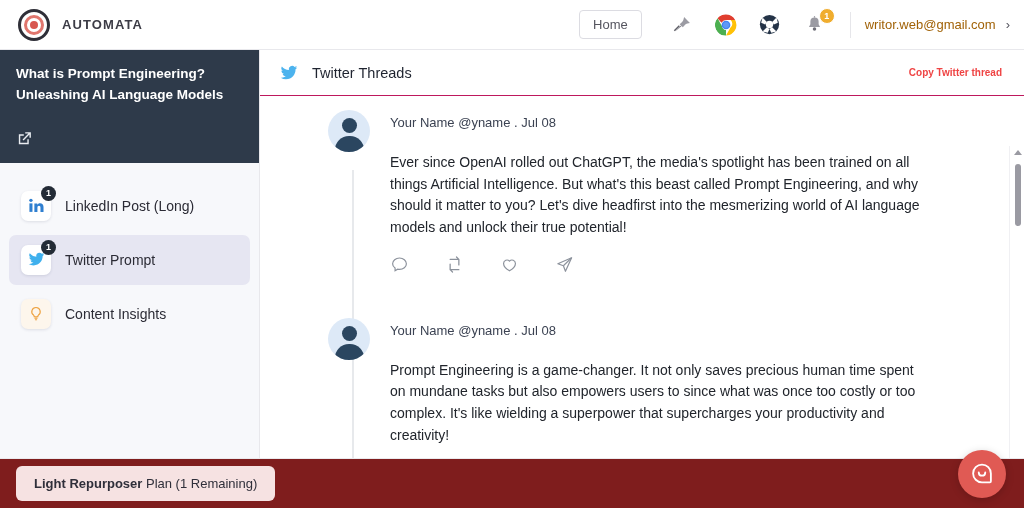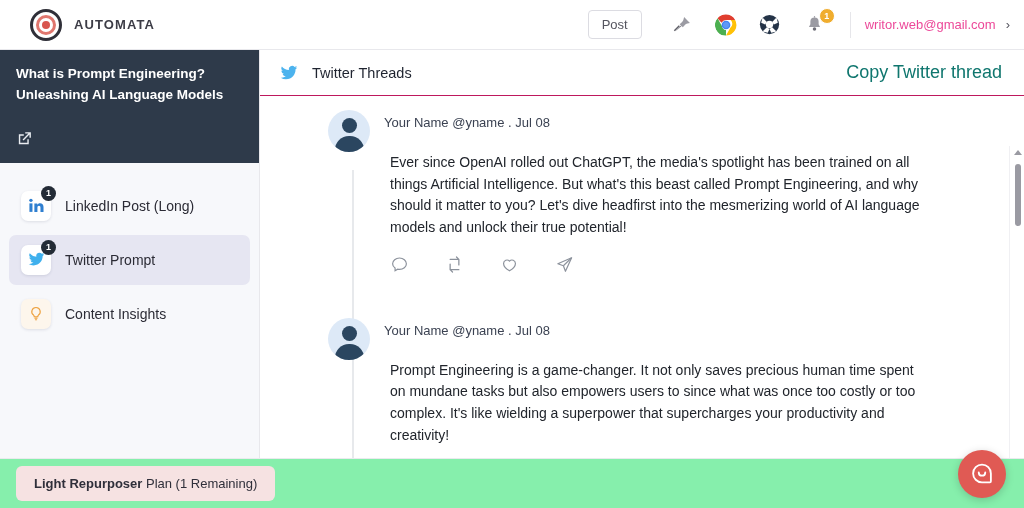--- a/index.html
+++ b/index.html
@@ -11,21 +11,21 @@
   }
   #app { position: relative; width: 1024px; height: 508px; background: #fff; }
 
   
   .topbar {
     position: absolute; top: 0; left: 0; width: 1024px; height: 50px;
     background: #ffffff;
     border-bottom: 1px solid #e8e8ec;
     display: flex; align-items: center;
   }
-  .brand { display: flex; align-items: center; gap: 12px; padding-left: 18px; margin-left: 12px; }
+  .brand { display: flex; align-items: center; gap: 12px; padding-left: 18px; }
   .logo-target { width: 32px; height: 32px; position: relative; }
   .logo-target .r1 {
     position:absolute; inset:0; border-radius:50%;
     border: 3px solid #2f2f38;
   }
   .logo-target .r2 {
     position:absolute; left:6px; top:6px; width:20px; height:20px; border-radius:50%;
     border: 3px solid #e0766e;
   }
   .logo-target .r3 {
@@ -53,21 +53,21 @@
   .bell-wrap { position: relative; margin-left: 6px; margin-right: 2px;}
   .bell-badge {
     position: absolute; top: 0px; right: -3px;
     min-width: 16px; height: 16px; border-radius: 50%;
     background: #f0ad2e; color: #fff; font-size: 9px; font-weight: bold;
     display: flex; align-items: center; justify-content: center;
     border: 1.5px solid #fff;
   }
   .divider-v { width: 1px; height: 26px; background: #e6e6ea; margin: 0 14px 0 16px; }
   .email-wrap { display: flex; align-items: center; gap: 10px; cursor: pointer; }
-  .email-txt { font-size: 13px; color: #ec4899; }
+  .email-txt { font-size: 13px; color: #a16207; }
   .chev { font-size: 13px; color: #55555f; }
 
   
   .sidebar {
     position: absolute; top: 50px; left: 0; width: 260px; height: 408px;
     background: #f7f8fb;
     border-right: 1px solid #e8e8ec;
   }
   .doc-header {
     background: #2e3a4a; color: #ffffff;
@@ -99,21 +99,21 @@
     position: absolute; top: -5px; right: -5px;
     width: 15px; height: 15px; border-radius: 50%;
     background: #232b36; color: #fff; font-size: 9px; font-weight: bold;
     display: flex; align-items: center; justify-content: center;
   }
   .nav-label { font-size: 14px; color: #2b2b35; }
 
   
   .plan-bar {
     position: absolute; left: 0; top: 458px; width: 1024px; height: 50px;
-    background: #86efac; border-top: 1px solid #eaeaee;
+    background: #7f1d1d; border-top: 1px solid #eaeaee;
     display: flex; align-items: center;
   }
   .plan-pill {
     margin-left: 16px;
     background: #f6e2e2; border-radius: 6px;
     padding: 10px 18px; font-size: 13px; color: #2f2f3a;
     cursor: pointer;
   }
   .plan-pill b { font-weight: bold; }
 
@@ -122,33 +122,33 @@
     position: absolute; top: 50px; left: 260px; width: 764px; height: 408px;
     background: #fff;
   }
   .main-header {
     height: 46px; display: flex; align-items: center;
     padding: 0 22px 0 20px; border-bottom: 1px solid #be185d;
   }
   .tw-bird { width: 18px; height: 18px; margin-right: 14px; }
   .main-title { font-size: 14.5px; color: #1f2430; }
   .copy-link {
-    margin-left: auto; font-size: 18px; color: #0f766e; font-weight: normal; cursor: pointer;
+    margin-left: auto; font-size: 10px; color: #ef4444; font-weight: bold; cursor: pointer;
   }
 
   .thread-scroll {
     position: relative; height: 362px; overflow: hidden; padding-top: 14px;
   }
   .thread-inner { position: relative; padding-left: 68px; padding-right: 70px; }
   .thread-line {
     position: absolute; left: 92px; top: 60px; width: 2px; height: 330px;
     background: #e7e9ec;
   }
   .tweet { position: relative; margin-bottom: 22px; }
-  .tweet-head { display: flex; align-items: flex-start; gap: 14px; }
+  .tweet-head { display: flex; align-items: flex-start; gap: 20px; }
   .avatar {
     width: 42px; height: 42px; border-radius: 50%; background: #dde9f7;
     position: relative; overflow: hidden; flex: 0 0 auto; z-index: 2;
   }
   .avatar .head {
     position: absolute; left: 13.5px; top: 8px; width: 15px; height: 15px;
     border-radius: 50%; background: #2b4660;
   }
   .avatar .body {
     position: absolute; left: 6.5px; top: 26px; width: 29px; height: 22px;
@@ -198,21 +198,21 @@
     <div class="brand">
       <div class="logo-target">
         <div class="r1"></div>
           <div class="r2"></div>
           <div class="r3"></div>
       </div>
       <div class="brand-name">AUTOMATA</div>
     </div>
 
     <div class="top-right">
-      <button class="home-btn">Post</button>
+      <button class="home-btn">Home</button>
 
       <div class="icon-btn">
         <svg class="pin-ic" viewBox="0 0 24 24">
           <path d="M14.5 2.5 L21.5 9.5 L18.5 10.2 C17.2 10.5 16.1 11.2 15.2 12.2 L13 14.8 L9.2 11 L11.8 8.8 C12.8 7.9 13.5 6.8 13.8 5.5 Z" fill="#9b9ba3"></path>
           <path d="M10.8 12.5 L11.5 13.2 L4.5 19.5 L3.2 20.8 L4.5 19.5 Z" fill="#6b6b74"></path>
           <rect x="2.2" y="18.2" width="8.5" height="1.8" fill="#5d5d66" transform="rotate(-45 2.2 18.2)"></rect>
         </svg>
       </div>
 
       <div class="icon-btn">

